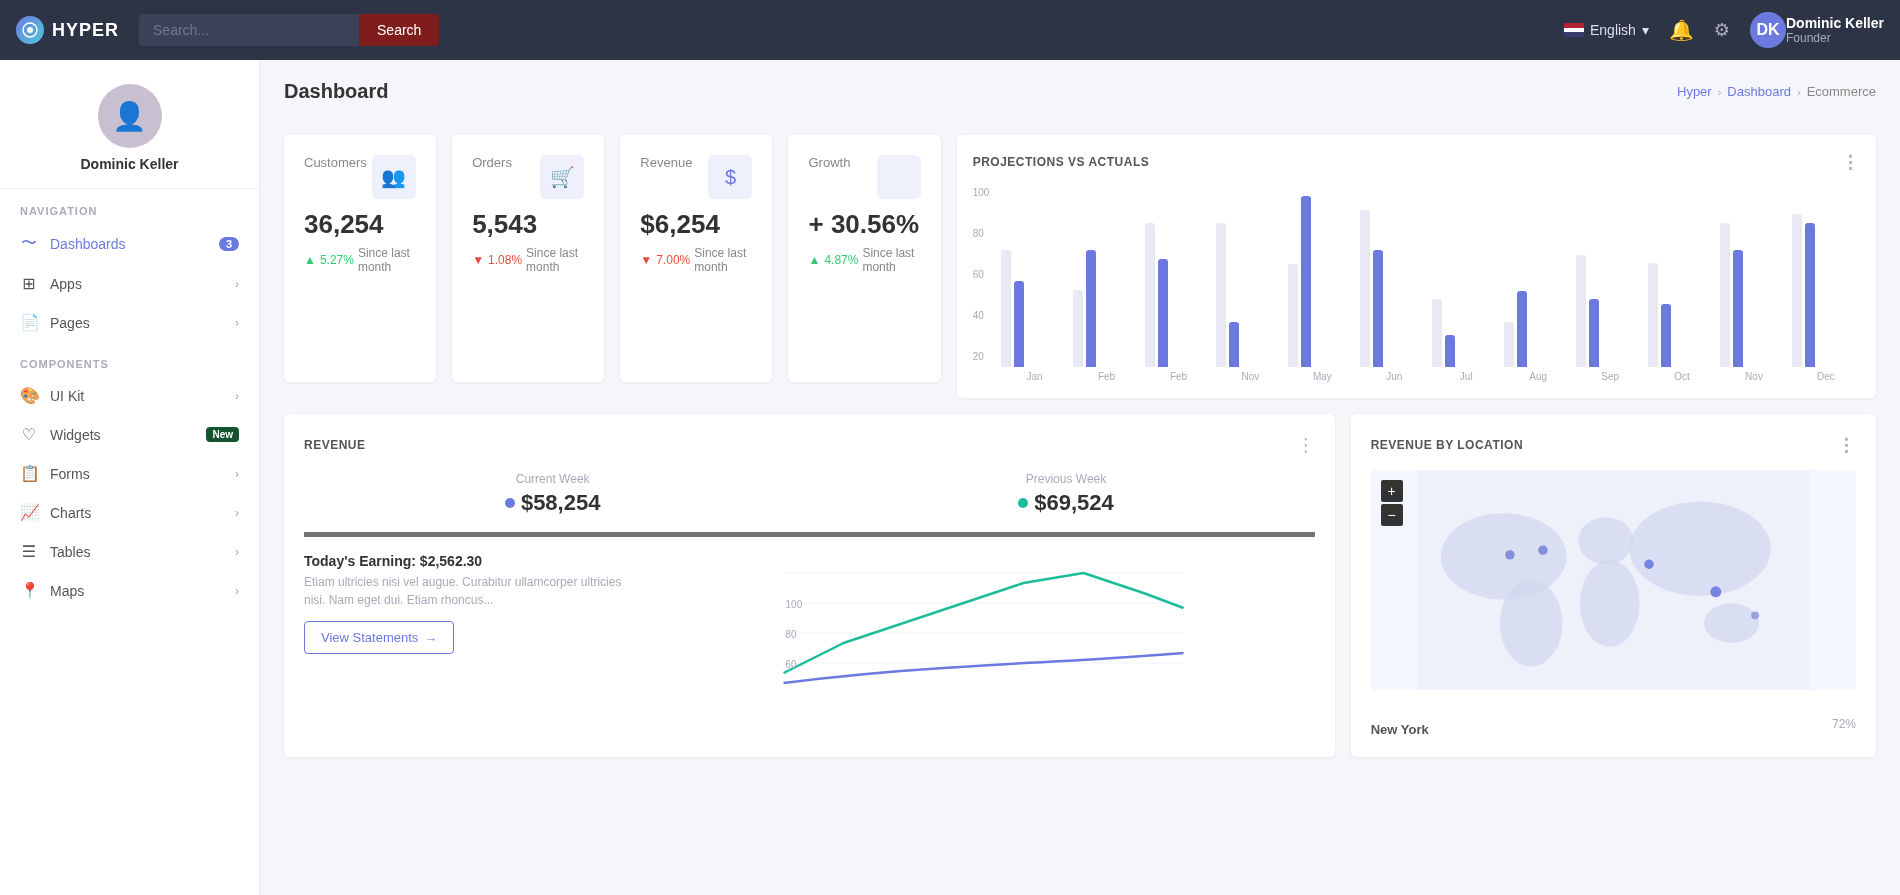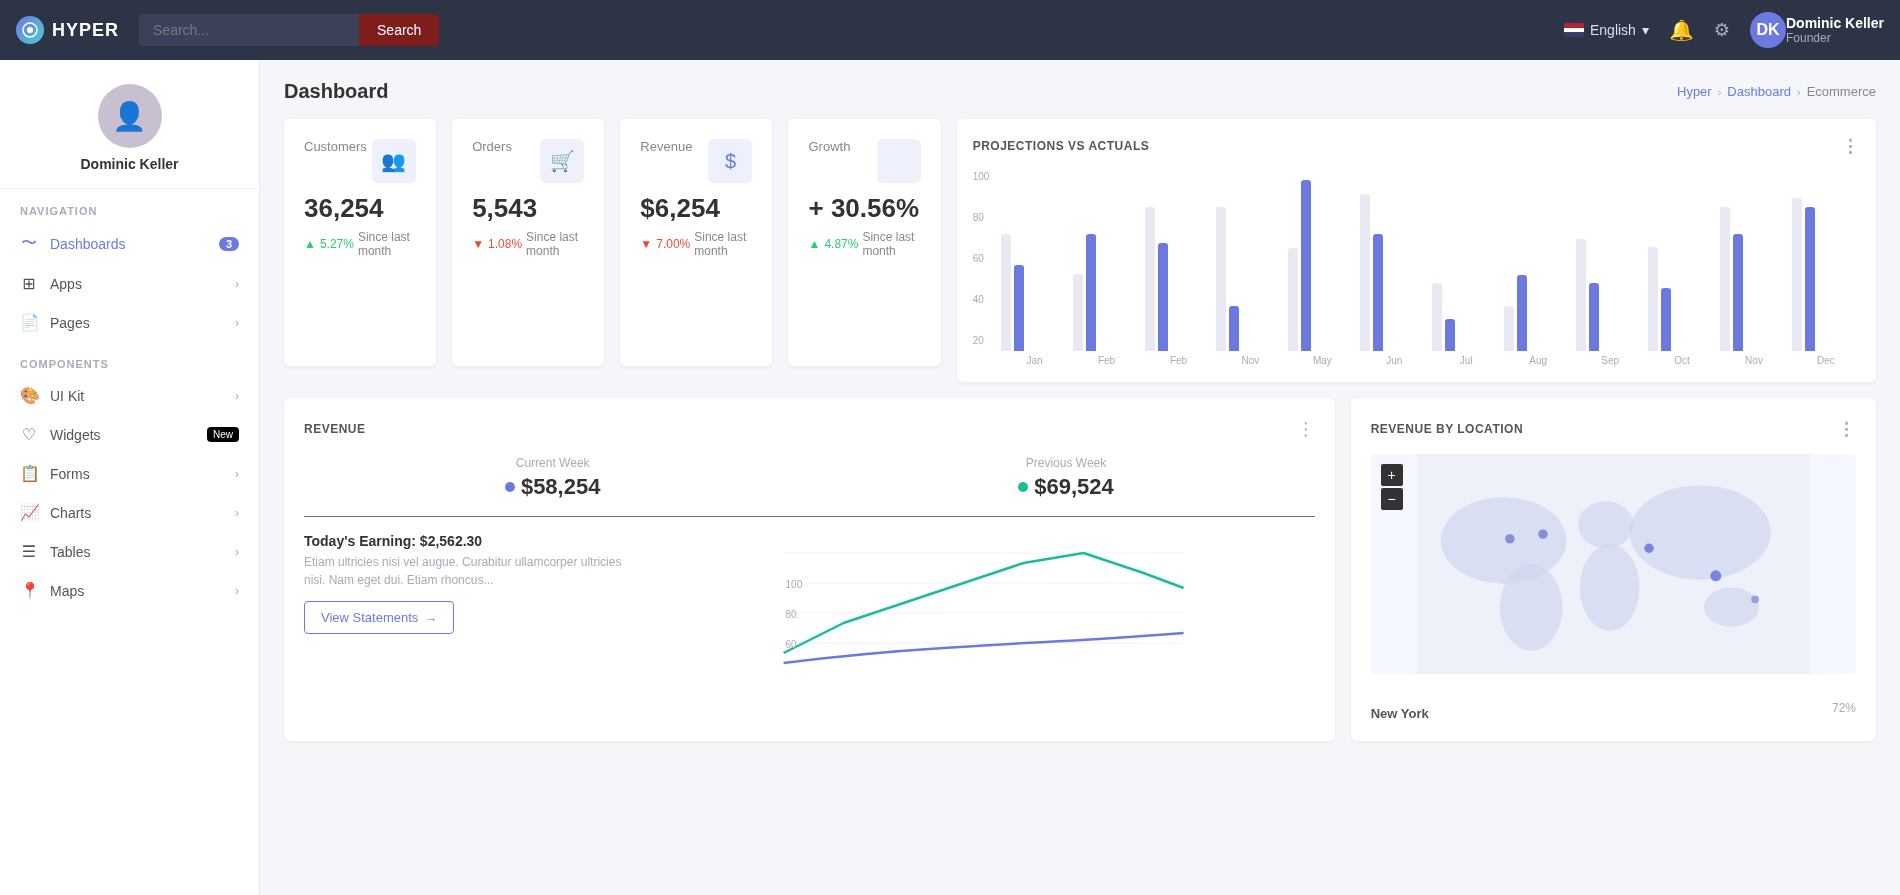--- a/index.html
+++ b/index.html
@@ -32,25 +32,25 @@
     .sidebar-user { padding: 24px 16px 16px; text-align: center; border-bottom: 1px solid #f0f2f8; }
     .sidebar-avatar { width: 64px; height: 64px; border-radius: 50%; background: #c8c0d0; margin: 0 auto 8px; overflow: hidden; display: flex; align-items: center; justify-content: center; font-size: 28px; }
     .sidebar-username { font-size: 14px; font-weight: 600; color: #333; }
     .nav-section-label { font-size: 11px; font-weight: 700; color: #aab; letter-spacing: 1px; padding: 16px 20px 6px; }
     .nav-item { display: flex; align-items: center; padding: 10px 20px; cursor: pointer; color: #555; font-size: 14px; gap: 12px; position: relative; }
     .nav-item.active { color: #6c7ae0; }
     .nav-icon { width: 18px; text-align: center; font-size: 16px; }
     .nav-label { flex: 1; }
     .nav-badge { background: #6c7ae0; color: #fff; font-size: 11px; border-radius: 10px; padding: 1px 7px; font-weight: 700; }
     .nav-arrow { color: #aab; font-size: 12px; }
-    .nav-badge-new { background: #000000; color: #fff; font-size: 10px; border-radius: 4px; padding: 2px 6px; font-weight: 400; }
+    .nav-badge-new { background: #14532d; color: #fff; font-size: 10px; border-radius: 4px; padding: 2px 6px; font-weight: 700; }
 
     
     .content { flex: 1; overflow-y: auto; padding: 20px 24px; background: #f5f6fa; }
-    .page-header { display: flex; align-items: center; justify-content: space-between; margin-bottom: 16px; gap: 39px; }
+    .page-header { display: flex; align-items: center; justify-content: space-between; margin-bottom: 32px; gap: 39px; }
     .page-title { font-size: 20px; font-weight: 600; color: #333; }
     .breadcrumb { display: flex; align-items: center; gap: 6px; font-size: 13px; }
     .bc-link { color: #6c7ae0; cursor: pointer; }
     .bc-sep { color: #aab; font-size: 11px; }
     .bc-current { color: #888; }
 
     
     .stats-row { display: grid; grid-template-columns: 1fr 1fr 1fr 1fr; gap: 16px; margin-bottom: 16px; }
     .stat-card { background: #fff; border-radius: 6px; padding: 20px; box-shadow: 0 1px 4px rgba(0,0,0,0.06); }
     .stat-header { display: flex; align-items: flex-start; justify-content: space-between; margin-bottom: 10px; }
@@ -62,21 +62,21 @@
     .down { color: #e74c3c; }
     .chart-card { background: #fff; border-radius: 6px; padding: 20px; box-shadow: 0 1px 4px rgba(0,0,0,0.06); }
     .card-title { font-size: 12px; font-weight: 700; letter-spacing: 0.5px; color: #555; margin-bottom: 14px; display: flex; align-items: center; justify-content: space-between; }
     .three-dot { color: #aab; cursor: pointer; font-size: 18px; }
 
     
     .bottom-row { display: grid; grid-template-columns: 2fr 1fr; gap: 16px; }
     .revenue-card { background: #fff; border-radius: 6px; padding: 20px; box-shadow: 0 1px 4px rgba(0,0,0,0.06); }
     .revenue-header { display: flex; align-items: center; justify-content: space-between; margin-bottom: 16px; }
     .rev-title { font-size: 12px; font-weight: 700; letter-spacing: 0.5px; color: #555; }
-    .rev-stats { display: grid; grid-template-columns: 1fr 1fr; gap: 16px; margin-bottom: 16px; border-bottom: 1px solid #737373; padding-bottom: 16px; }
+    .rev-stats { display: grid; grid-template-columns: 1fr 1fr; gap: 16px; margin-bottom: 16px; border-bottom: 5px solid #737373; padding-bottom: 16px; }
     .rev-stat { text-align: center; }
     .rev-stat-label { font-size: 12px; color: #aab; margin-bottom: 4px; }
     .rev-stat-value { font-size: 22px; font-weight: 700; color: #333; display: flex; align-items: center; justify-content: center; gap: 6px; }
     .dot { width: 10px; height: 10px; border-radius: 50%; display: inline-block; }
     .dot-blue { background: #6c7ae0; }
     .dot-green { background: #1abc9c; }
     .earning-title { font-size: 14px; font-weight: 600; color: #333; margin-bottom: 4px; }
     .earning-desc { font-size: 12px; color: #aab; line-height: 1.5; }
     .view-btn { border: 1px solid #6c7ae0; color: #6c7ae0; background: #fff; padding: 8px 16px; border-radius: 4px; font-size: 13px; cursor: pointer; display: flex; align-items: center; gap: 6px; }
     .line-chart-svg { width: 100%; height: 140px; }

